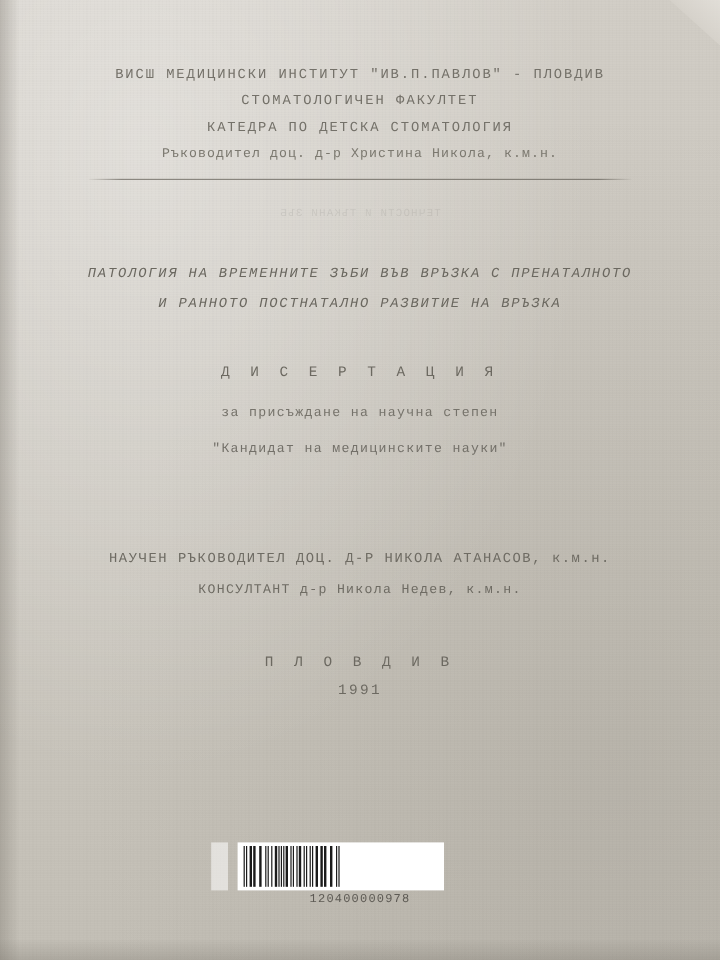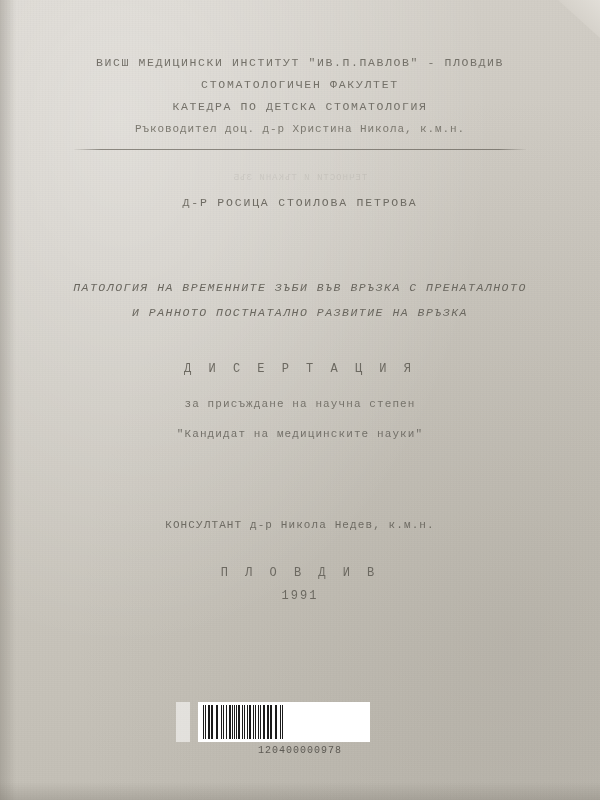--- a/index.html
+++ b/index.html
@@ -138,21 +138,21 @@
     letter-spacing: 1.3px;
     line-height: 26px;
     color: #6e6b63;
   }
   .supervisors .consultant {
     font-size: 11px;
     letter-spacing: 1.1px;
   }
 
   .city {
-    margin-top: 28px;
+    margin-top: 40px;
     font-size: 12px;
     letter-spacing: 5px;
     color: #6c6961;
   }
   .year {
     margin-top: 9px;
     font-size: 12px;
     letter-spacing: 2px;
     color: #6c6961;
   }
@@ -225,32 +225,32 @@
 
     <div class="header-block">
       <div class="line1">ВИСШ МЕДИЦИНСКИ ИНСТИТУТ "ИВ.П.ПАВЛОВ" - ПЛОВДИВ</div>
       <div class="line2">СТОМАТОЛОГИЧЕН ФАКУЛТЕТ</div>
       <div class="line3">КАТЕДРА ПО ДЕТСКА СТОМАТОЛОГИЯ</div>
       <div class="line4">Ръководител доц. д-р Христина Никола, к.м.н.</div>
     </div>
 
     <div class="rule"></div>
 
-    <div class="author">Д-Р  РОСИЦА СТОИЛОВА ПЕТРОВА</div>
 
     <div class="title-block">
       <div>ПАТОЛОГИЯ НА ВРЕМЕННИТЕ ЗЪБИ ВЪВ ВРЪЗКА С ПРЕНАТАЛНОТО</div>
       <div>И РАННОТО ПОСТНАТАЛНО РАЗВИТИЕ НА ВРЪЗКА</div>
     </div>
 
     <div class="dissertation">Д И С Е Р Т А Ц И Я</div>
     <div class="degree-line">за присъждане на научна степен</div>
     <div class="degree-name">"Кандидат на медицинските науки"</div>
 
     <div class="supervisors">
+      <div>НАУЧЕН РЪКОВОДИТЕЛ ДОЦ. Д-Р НИКОЛА АТАНАСОВ, к.м.н.</div>
       <div class="consultant">КОНСУЛТАНТ д-р Никола Недев, к.м.н.</div>
     </div>
 
     <div class="city">П Л О В Д И В</div>
     <div class="year">1991</div>
   </div>
 
   <div class="barcode-wrap">
     <div class="barcode-label"></div>
     <div class="barcode" id="barcode">

